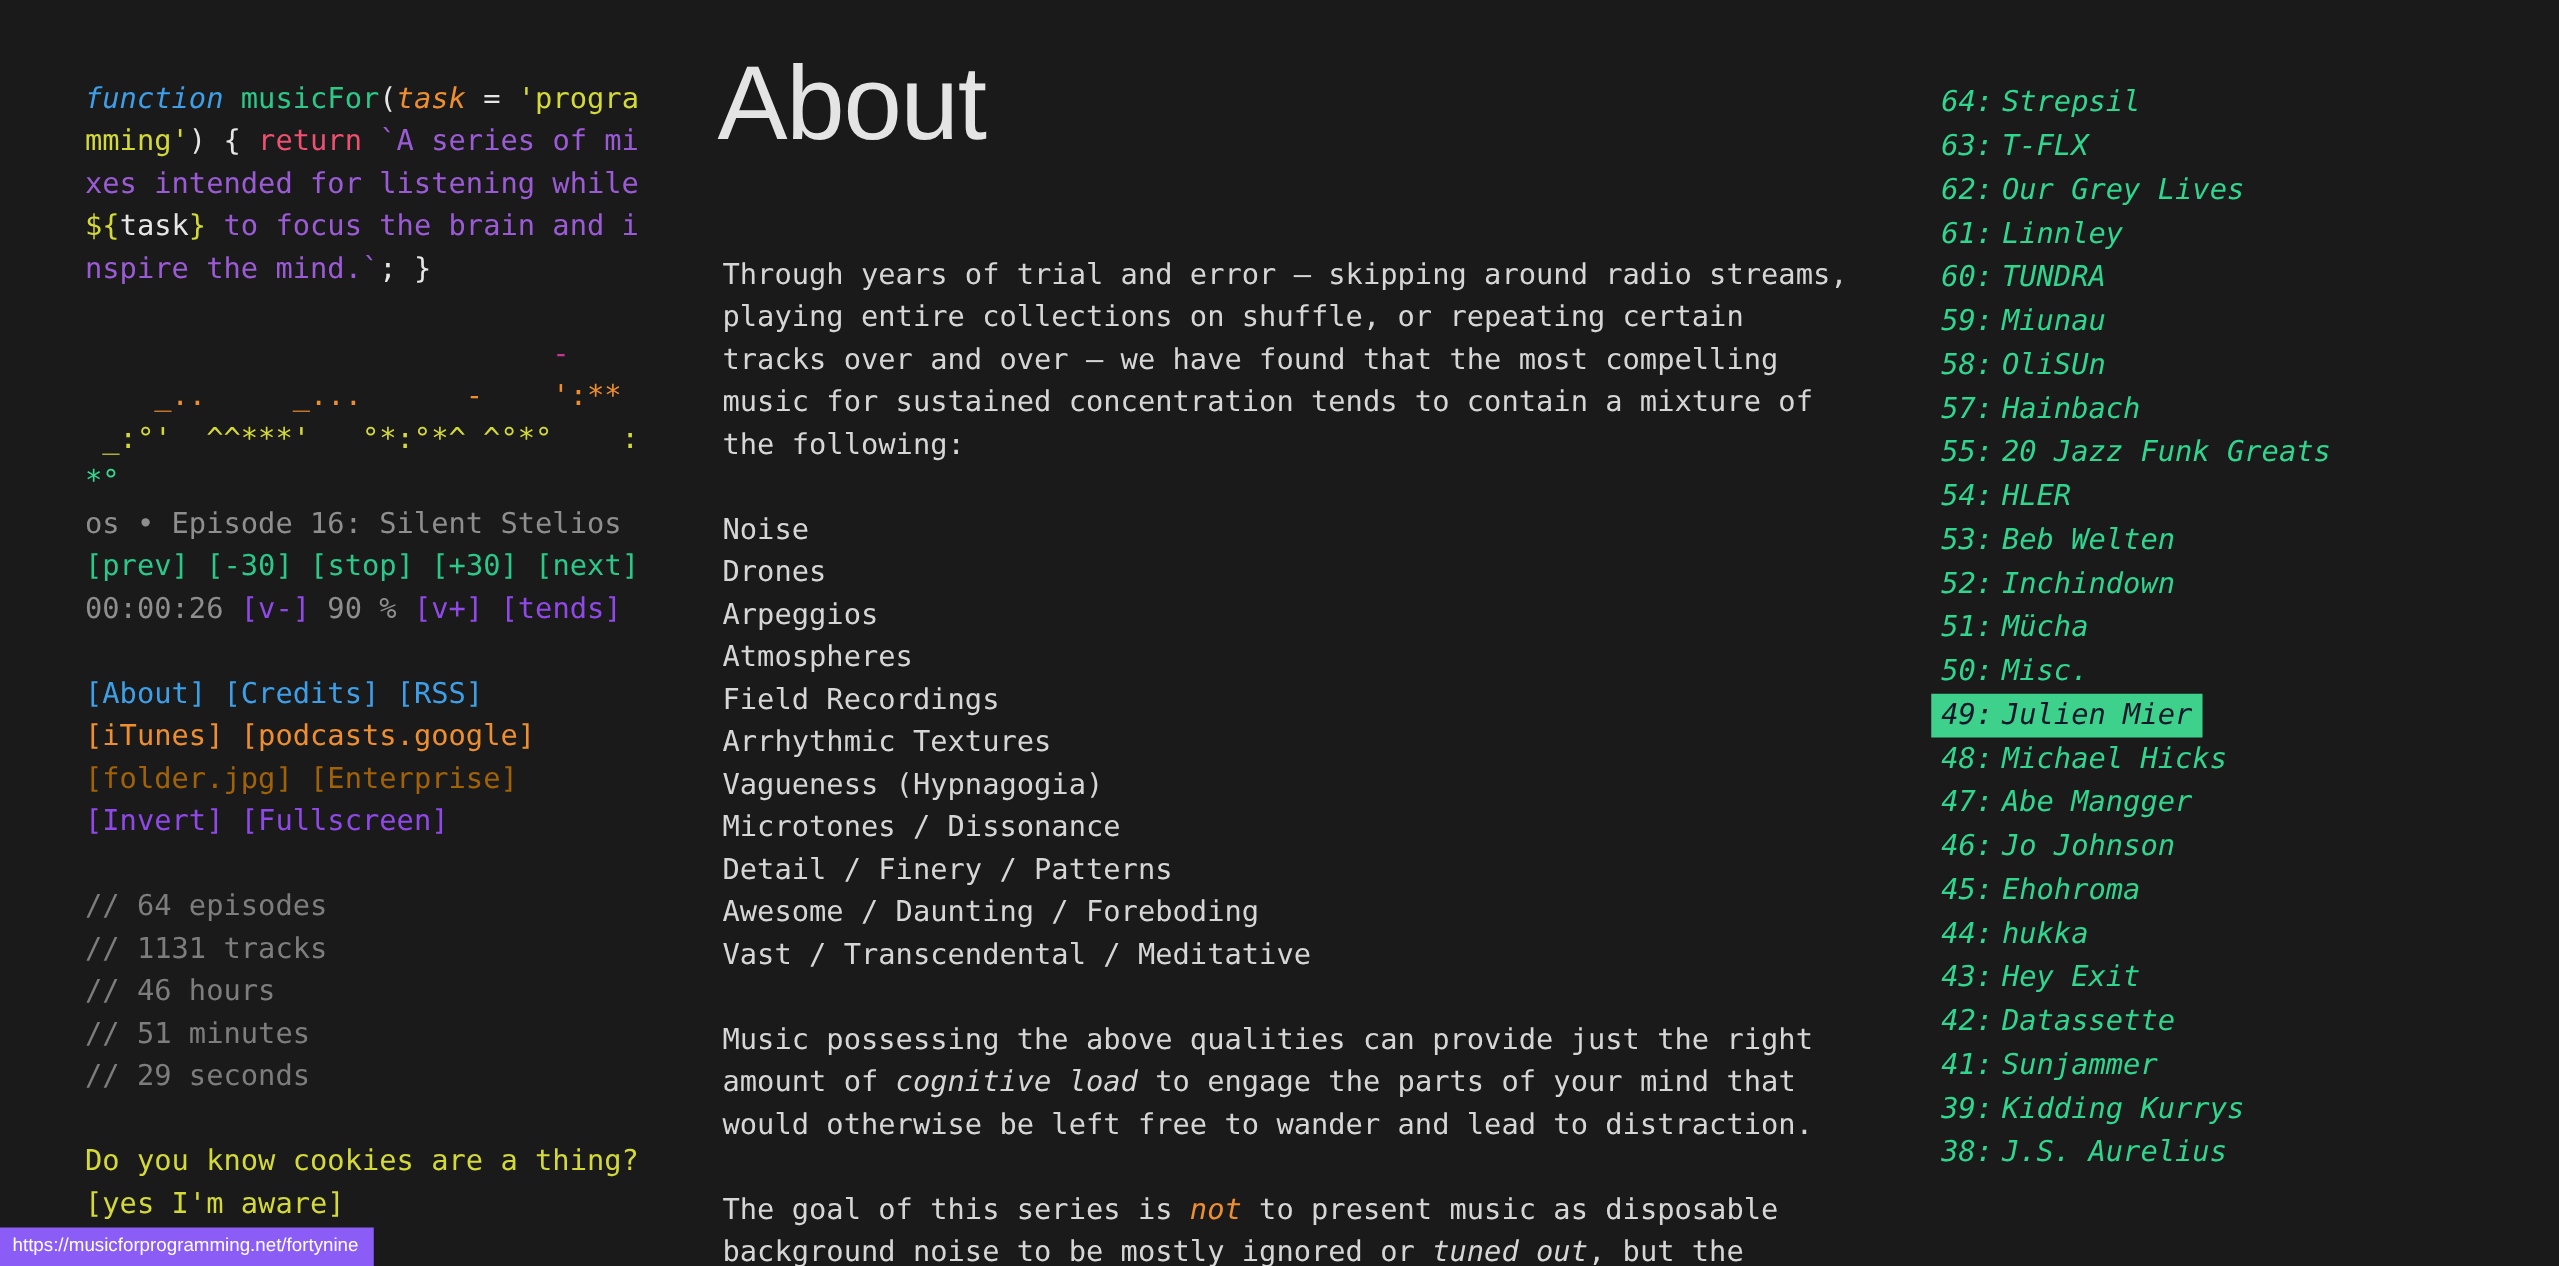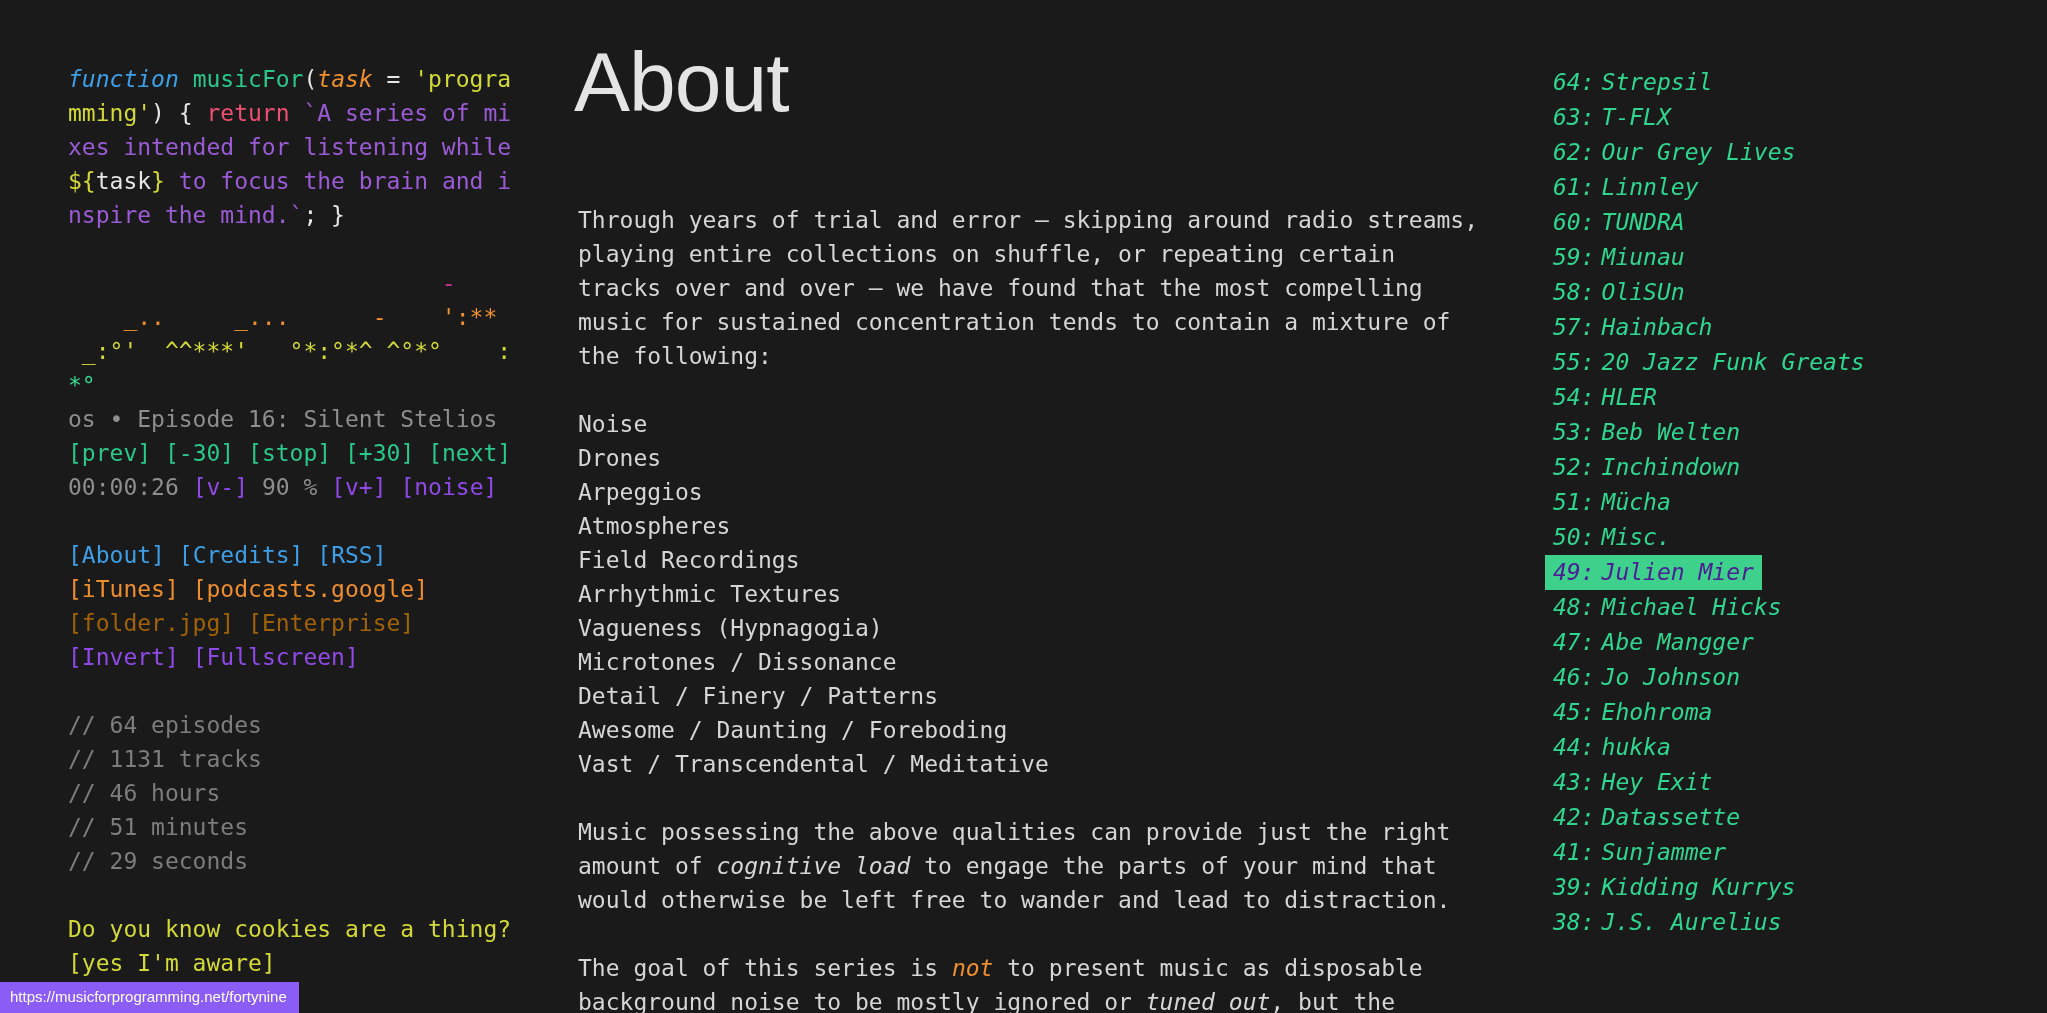--- a/index.html
+++ b/index.html
@@ -9,21 +9,21 @@
   
   #player-pre{position:absolute;left:68px;top:62px;white-space:pre;}
   
   #page-title{position:absolute;left:574px;top:40px;margin:0;font-family:"Liberation Sans","DejaVu Sans",sans-serif;
               font-weight:200;font-size:84px;line-height:1;color:#e4e4e4;letter-spacing:-1px;}
   #about-pre{position:absolute;left:578px;top:203px;color:#d6d6d6;white-space:pre;}
   
   #episode-list{position:absolute;left:1553px;top:65px;margin:0;padding:0;list-style:none;
                 font-size:23px;line-height:35px;font-style:italic;color:#2fd68e;}
   #episode-list li{width:max-content;padding:0 8px;margin-left:-8px;height:35px;}
-  #episode-list li.active{background:#3dd18c;color:#4c1d95;}
+  #episode-list li.active{background:#3dd18c;color:#0f172a;}
   #episode-list .num{margin-right:7px;margin-top:45px;}
   
   #link-preview{position:absolute;left:0;bottom:0;background:#8b5cf6;color:#ffffff;
                 font-family:"Liberation Sans","DejaVu Sans",sans-serif;font-size:15px;
                 padding:6px 12px 8px 10px;white-space:nowrap;}
   
   .blu{color:#3d9fe8}.grn{color:#2ac98a}.grn2{color:#35d98f}.org{color:#ee8e2e}
   .yel{color:#d3d935}.red{color:#ef4f70}.pur{color:#9c5bd6}.pur2{color:#9049e8}
   .pnk{color:#a16207}.pnk2{color:#c9348f}.wh{color:#e6e6e6}.gry{color:#8e8e8e}
   .gry2{color:#7d7d7d}.i{font-style:italic}.i.org{color:#ee8e2e}
@@ -38,21 +38,21 @@
 xes intended for listening while
 </span><span class="yel">${</span><span class="wh">task</span><span class="yel">}</span><span class="pur"> to focus the brain and i
 nspire the mind.`</span><span class="wh">; }</span><span>
 
 </span><span class="pnk2">                           -
 </span><span class="org">    _..     _...      -    ':**
 </span><span class="yel"> _:°'  ^^***'   °*:°*^ ^°*°    :
 </span><span class="grn2">*°
 </span><span class="gry">os • Episode 16: Silent Stelios
 </span><span class="grn">[prev]</span><span> </span><span class="grn">[-30]</span><span> </span><span class="grn">[stop]</span><span> </span><span class="grn">[+30]</span><span> </span><span class="grn">[next]</span><span>
-</span><span class="gry">00:00:26</span><span> </span><span class="pur2">[v-]</span><span> </span><span class="gry">90 %</span><span> </span><span class="pur2">[v+]</span><span> </span><span class="pur2">[noise]</span><span>
+</span><span class="gry">00:00:26</span><span> </span><span class="pur2">[v-]</span><span> </span><span class="gry">90 %</span><span> </span><span class="pur2">[v+]</span><span> </span><span class="pur2">[tends]</span><span>
 
 </span><span class="blu">[About]</span><span> </span><span class="blu">[Credits]</span><span> </span><span class="blu">[RSS]</span><span>
 </span><span class="org">[iTunes]</span><span> </span><span class="org">[podcasts.google]</span><span>
 </span><span class="pnk">[folder.jpg]</span><span> </span><span class="pnk">[Enterprise]</span><span>
 </span><span class="pur2">[Invert]</span><span> </span><span class="pur2">[Fullscreen]</span><span>
 
 </span><span class="gry2">// 64 episodes
 // 1131 tracks
 // 46 hours
 // 51 minutes

